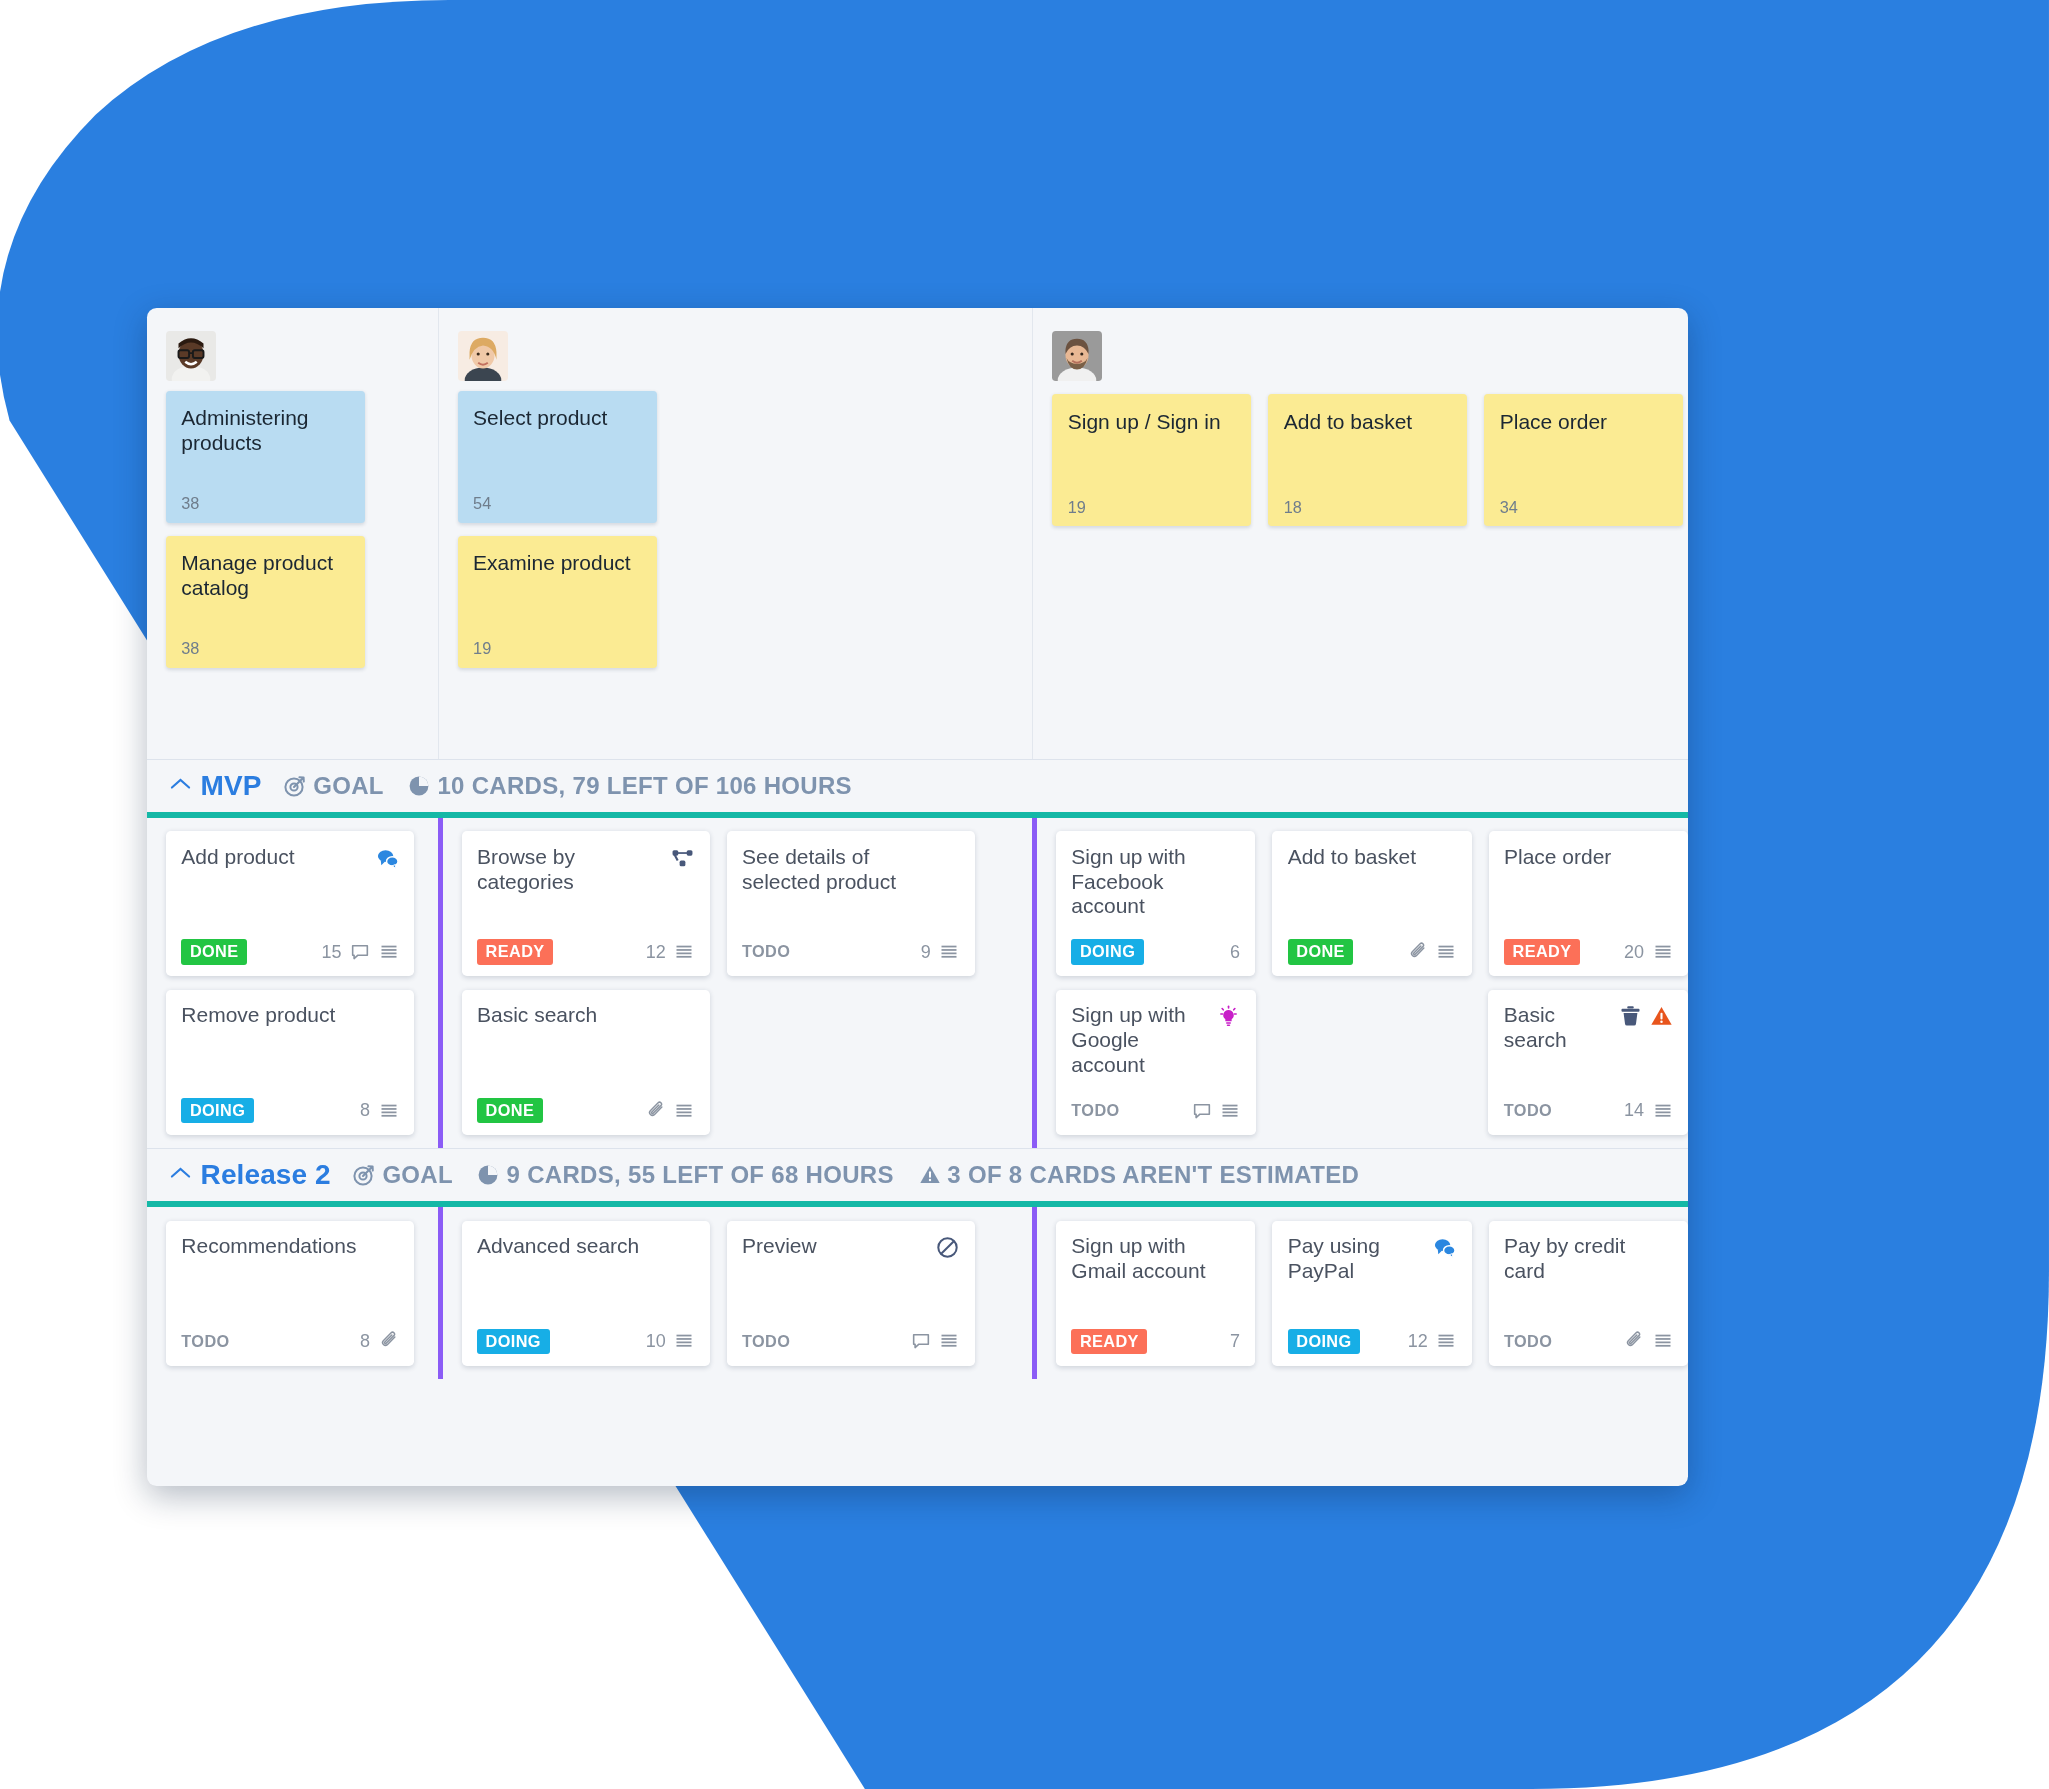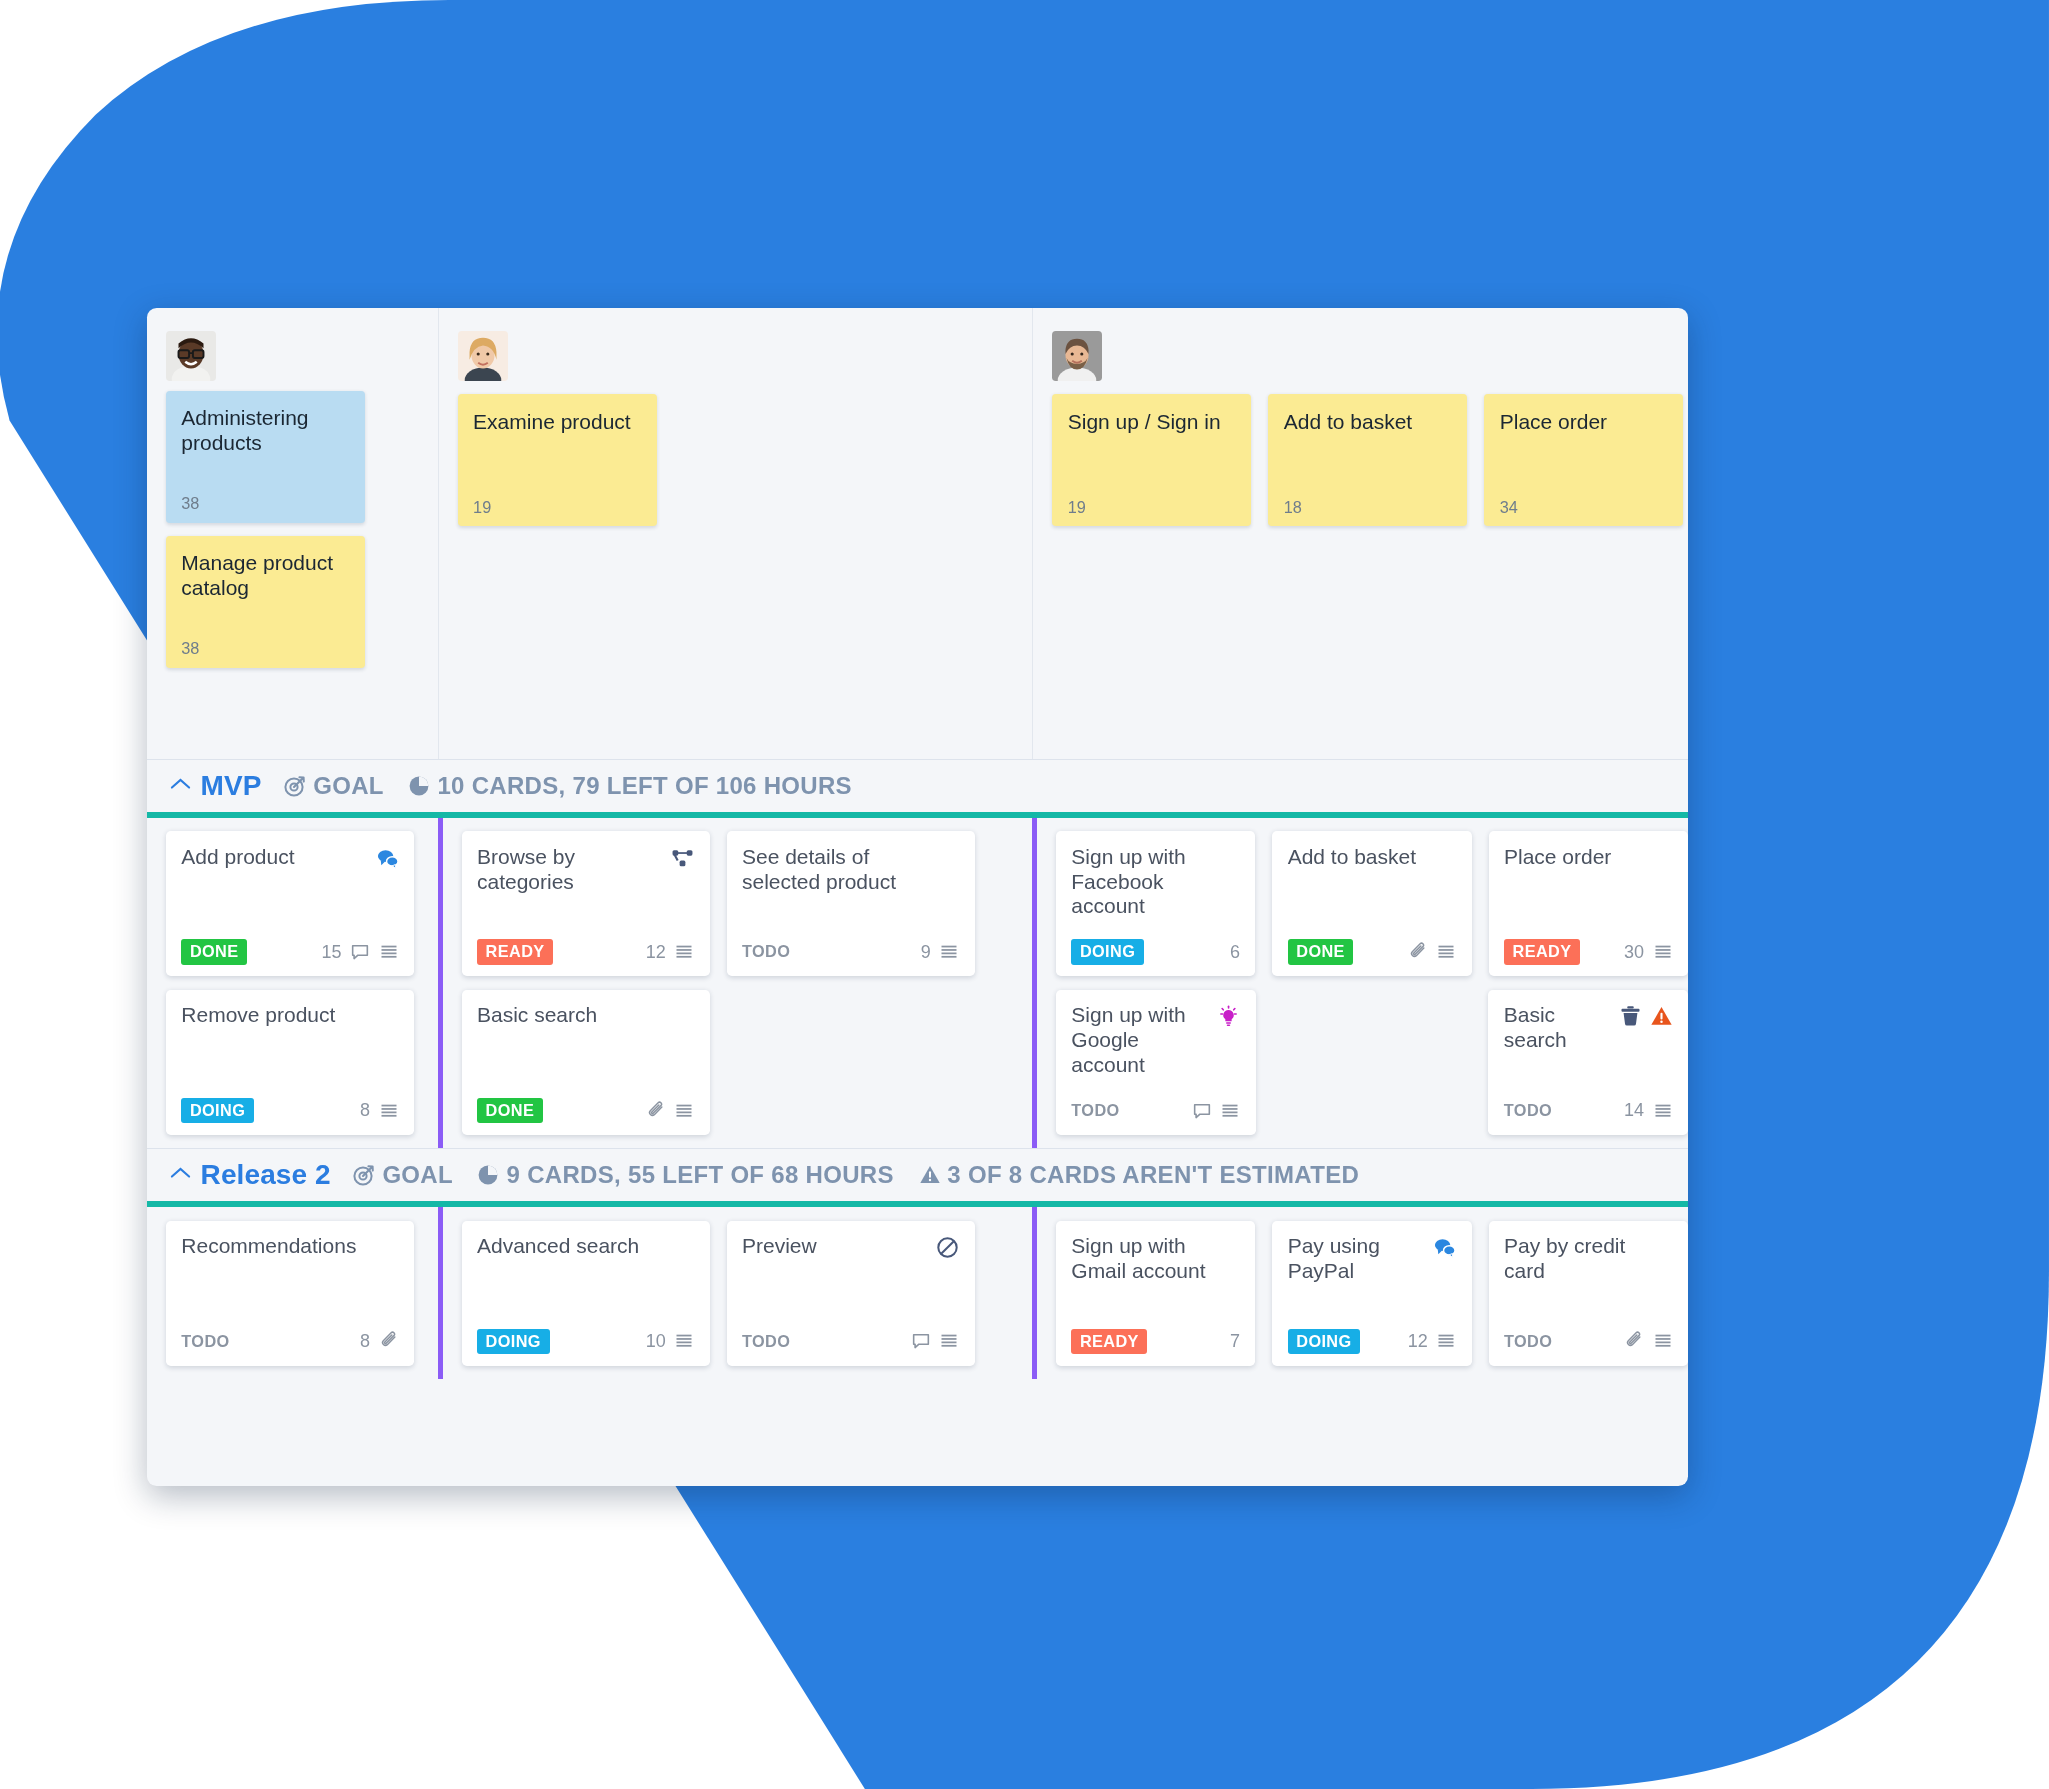--- a/index.html
+++ b/index.html
@@ -260,20 +260,26 @@
         <div class="avatar">
           <svg width="50" height="50" viewBox="0 0 52 52">
             <rect width="52" height="52" fill="#f7ece3"></rect>
             <ellipse cx="26" cy="51" rx="19" ry="13" fill="#3b4550"></ellipse>
             <ellipse cx="26" cy="25" rx="12" ry="14" fill="#f0c9a8"></ellipse>
             <path d="M12 22 Q13 7 26 7 Q39 7 40 22 L40 30 Q37 16 26 15 Q16 16 12 30 Z" fill="#ddaa63"></path>
             <circle cx="21" cy="24" r="1.6" fill="#3a2a1c"></circle>
             <circle cx="31" cy="24" r="1.6" fill="#3a2a1c"></circle>
             <path d="M21 33 Q26 37 31 33" stroke="#c2705e" stroke-width="2" fill="none"></path>
           </svg>
+        </div>
+        <div class="note-row">
+          <div class="note blue">
+            <div class="note-title">Select product</div>
+            <div class="note-num">54</div>
+          </div>
         </div>
         <div class="note-row second">
           <div class="note yellow">
             <div class="note-title">Examine product</div>
             <div class="note-num">19</div>
           </div>
         </div>
       </div>
 
       <div class="act-col c3">
@@ -530,21 +536,21 @@
               </div>
             </div>
             <div class="card">
               <div class="card-head">
                 <div class="card-title">Place order</div>
                 <div class="card-head-icons"></div>
               </div>
               <div class="card-foot">
                 <span class="badge ready" style="background: rgb(252, 112, 88);">READY</span>
                 <div class="foot-right">
-                  <span>30</span>
+                  <span>20</span>
                   <span>
                     <svg width="20" height="20" viewBox="0 0 24 24">
                       <g fill="#8b94a1">
                         <rect x="3" y="4.4" width="18" height="2.1"></rect>
                         <rect x="3" y="8.5" width="18" height="2.1"></rect>
                         <rect x="3" y="12.6" width="18" height="2.1"></rect>
                         <rect x="3" y="16.7" width="18" height="2.1"></rect>
                       </g>
                     </svg>
                   </span>

